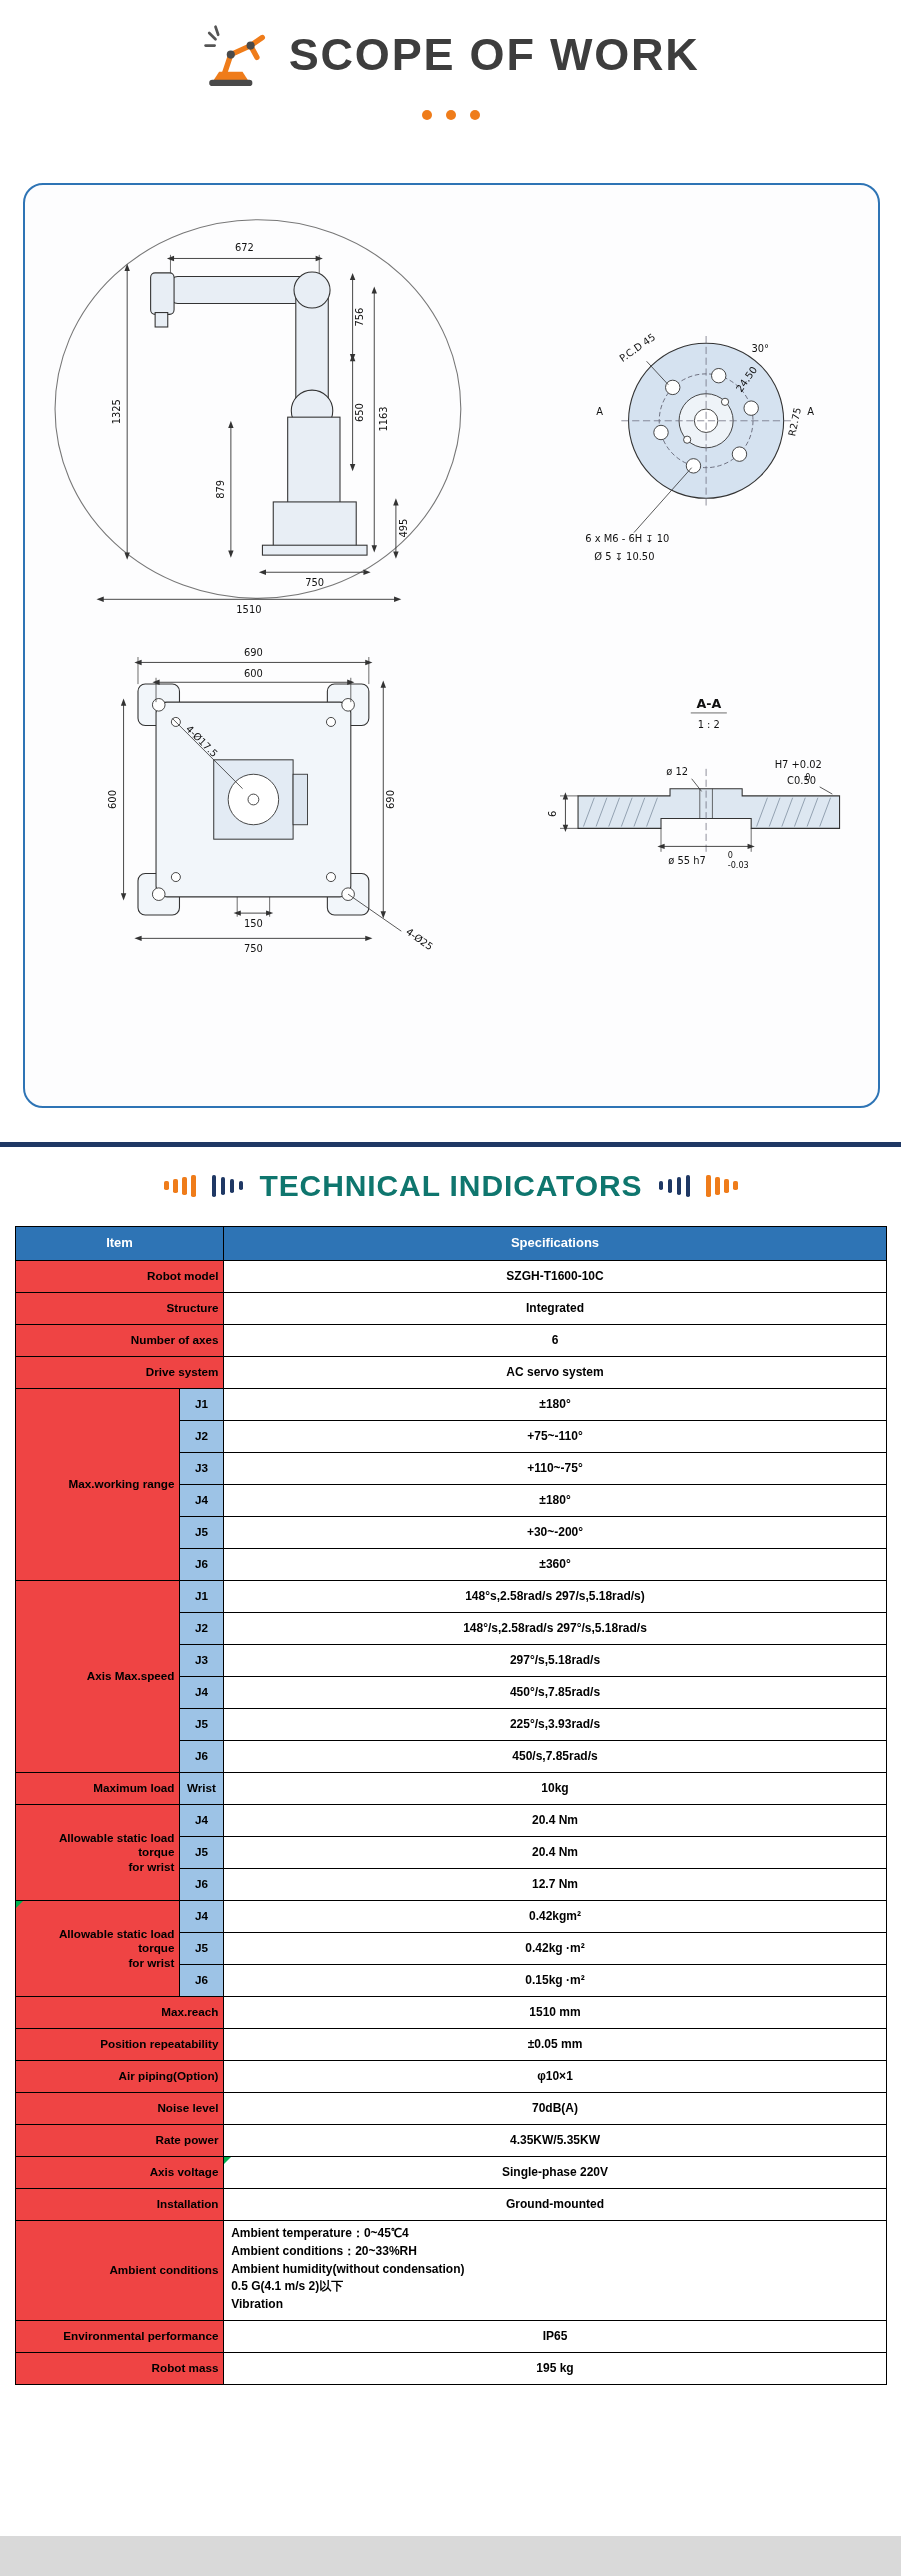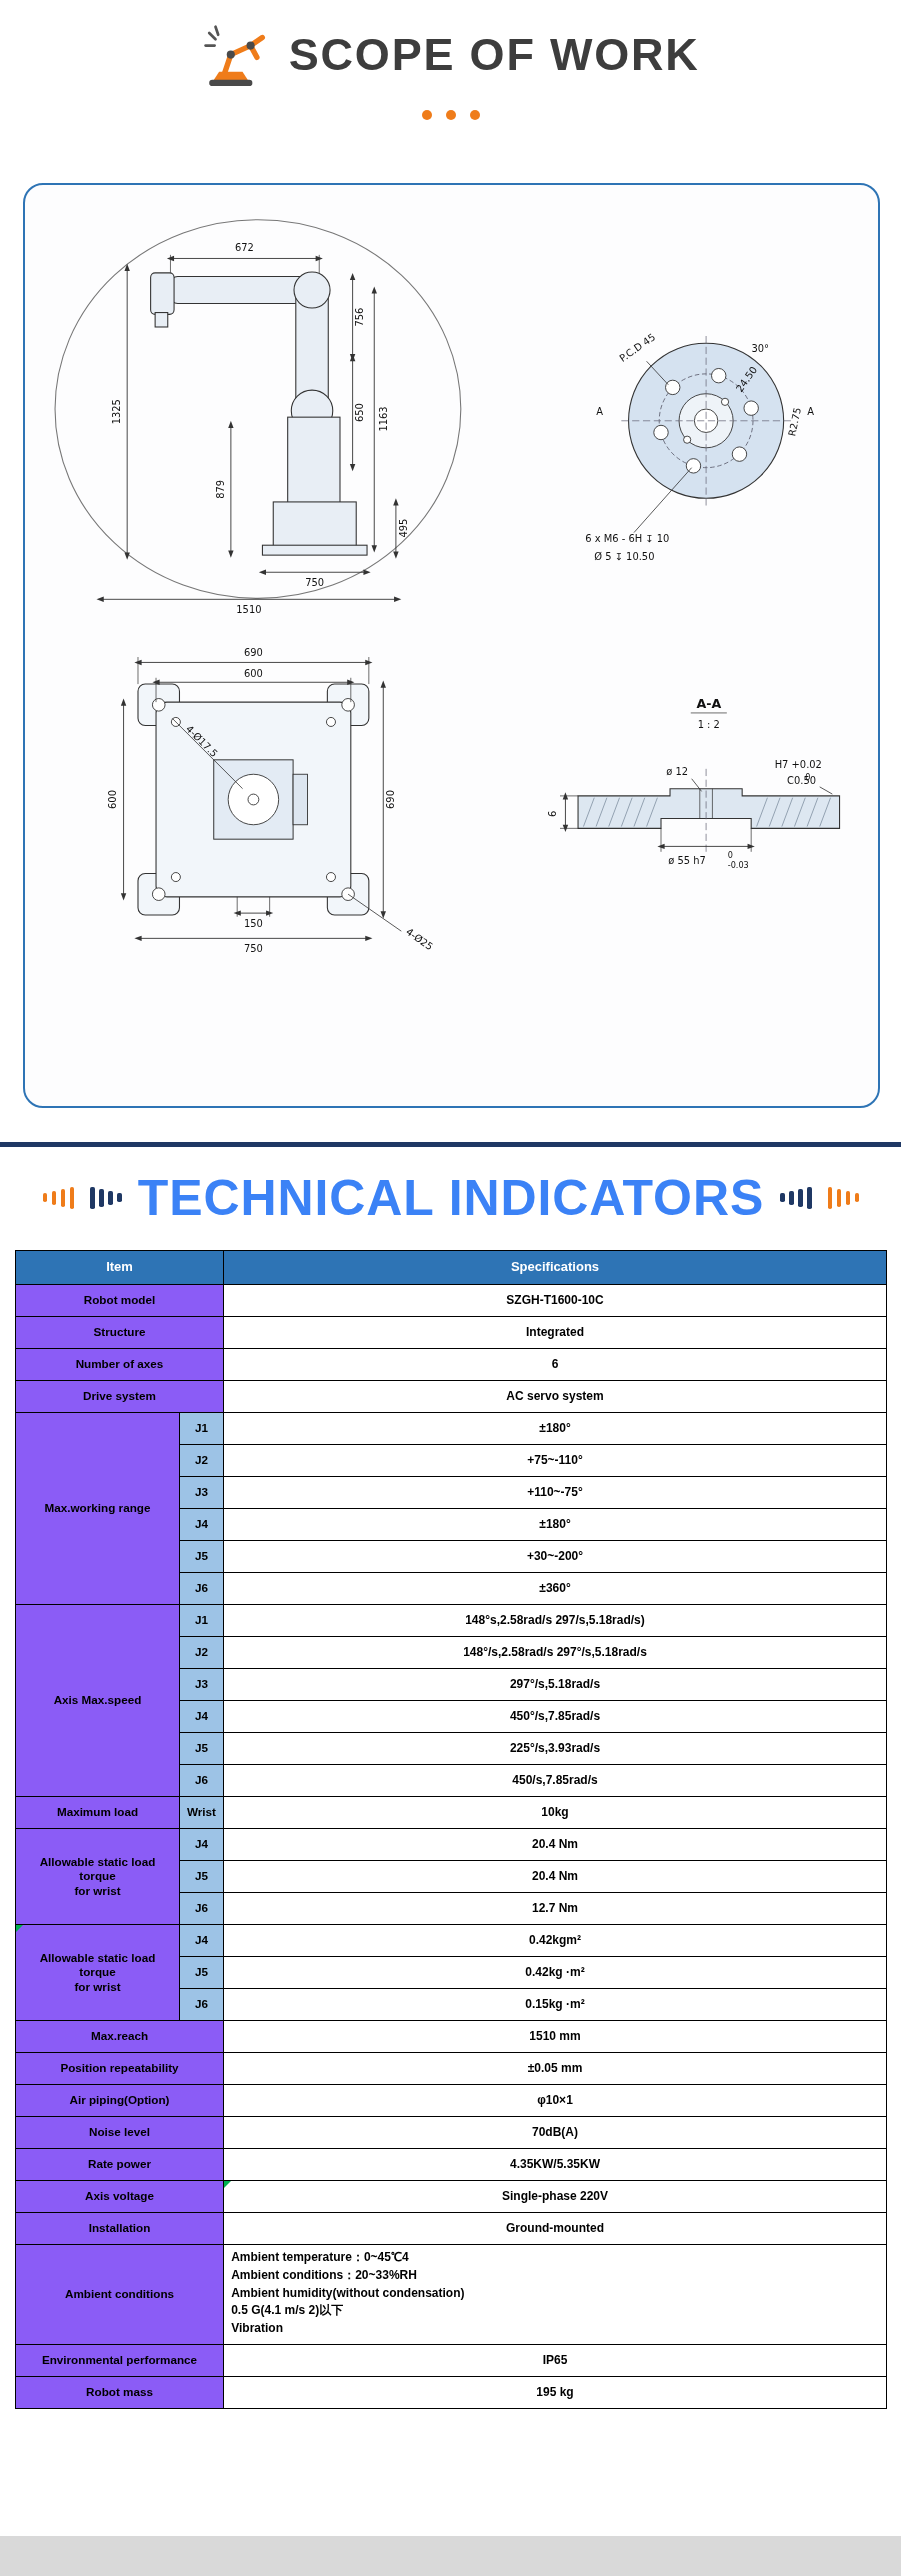--- a/index.html
+++ b/index.html
@@ -24,34 +24,34 @@
   .part2{fill:#f2f6fa;stroke:#333;stroke-width:1.2;}
   .dl{stroke:#333;stroke-width:1;marker-start:url(#arw);marker-end:url(#arw);}
   .el{stroke:#333;stroke-width:0.8;}
   .ld{stroke:#333;stroke-width:0.9;}
   .cl{stroke:#667;stroke-width:0.8;stroke-dasharray:8 4;}
   .hatchl{stroke:#66778a;stroke-width:0.7;}
 
   
   .tech-divider{height:5.4px;background:#1f3864;margin-top:34px;}
   .tech-title-row{display:flex;align-items:center;justify-content:center;gap:16px;margin-top:21.6px;}
-  .tech-title{font-size:50px;font-weight:900;color:#3b82f6;letter-spacing:0.9px;}
+  .tech-title{font-size:30px;font-weight:900;color:#0f766e;letter-spacing:0.9px;}
   .ticks{display:flex;align-items:center;gap:4.5px;}
   .tick{width:4.5px;border-radius:1.8px;display:inline-block;}
   .t-o{background:#ef7c1a;}
   .t-n{background:#1f3864;}
 
   
   table.spec{border-collapse:collapse;table-layout:fixed;width:871px;margin:23.4px auto 0;border-radius:21px;}
   .spec col.c1{width:164px}.spec col.c2{width:44px}.spec col.c3{width:663px}
   .spec th,.spec td{border:0.9px solid #000;font-weight:700;color:#000;padding:0.9px 4.5px;line-height:1.25;overflow:hidden;}
   .spec th{background:#2e74b5;color:#fff;font-size:13px;height:31px;text-align:center;}
   .spec tbody tr{height:32px;}
   tr.h50{height:45px;} tr.hamb{height:198px;} tr.h44{height:40px;}
-  td.item{background:#8b5cf6;text-align:center;font-size:11.7px;}
+  td.item{background:#ef4444;text-align:right;font-size:11.7px;}
   td.axis{background:#9dc3e6;text-align:center;font-size:11.7px;}
   td.val{background:#fff;text-align:center;font-size:12px;}
   td.ambient{vertical-align:top;text-align:left;padding:5.4px 7.2px;}
   td.ambient div{margin-bottom:2.7px;}
   td.gc{position:relative;}
   td.gc::before{content:"";position:absolute;top:0;left:0;border-top:7.2px solid #00b050;border-right:7.2px solid transparent;}
 
   .footer-band{position:absolute;bottom:0;left:0;width:100%;height:40px;background:#d9d9d9;}
 </style>
 </head>

